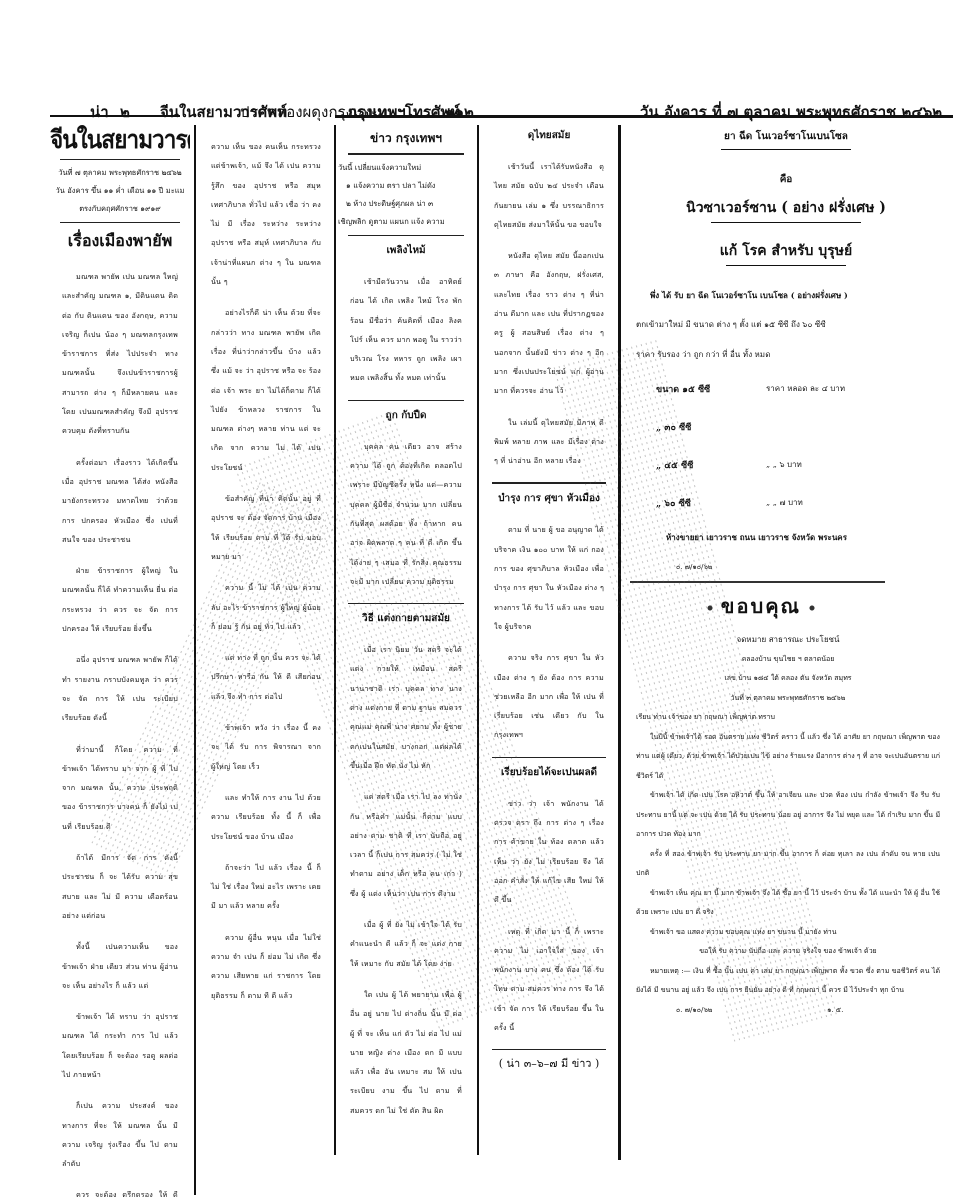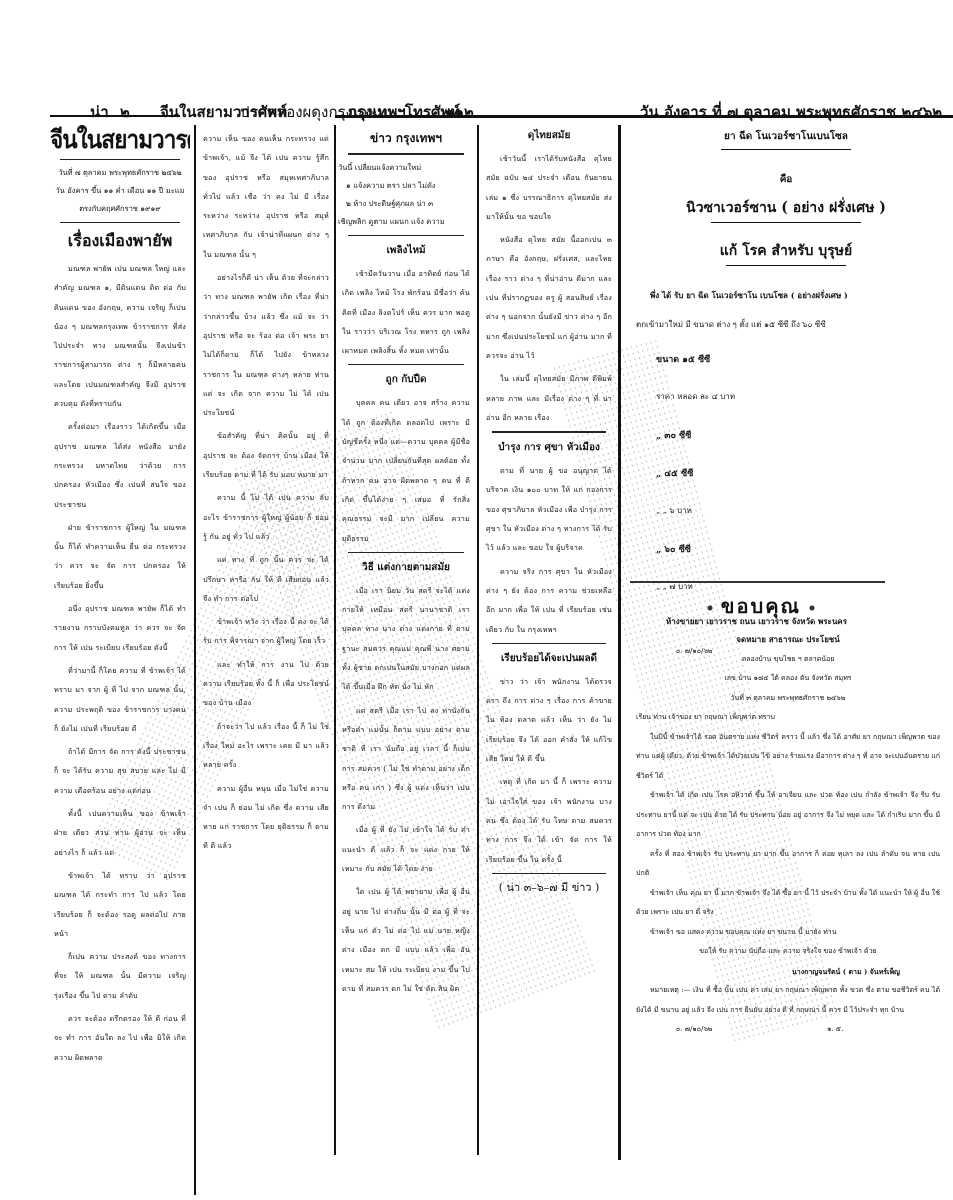--- a/index.html
+++ b/index.html
@@ -4,37 +4,37 @@
 <style>
   html, body { margin: 0; padding: 0; background: #ffffff; }
   body { width: 953px; height: 1200px; position: relative; overflow: hidden;
          font-family: "DejaVu Serif", serif; color: #111; }
   .page { position: absolute; left: 0; top: 0; width: 953px; height: 1200px; }
   .masthead { position: absolute; top: 100px; left: 50px; width: 904px; height: 14px;
               font-size: 15px; font-weight: bold; white-space: nowrap; }
   .masthead span { position: absolute; top: 0; }
   .rule-top { position: absolute; top: 115px; height: 3px; background: #111; }
   .col { position: absolute; top: 125px; overflow: hidden; font-size: 7.2px; line-height: 19.3px; }
-  .col p { margin: 4px; text-align: justify; text-indent: 14px; letter-spacing: 0.2px; }
+  .col p { margin: 12px; text-align: justify; text-indent: 14px; letter-spacing: 0.2px; }
   .col p.noind { text-indent: 0; }
   .vrule { position: absolute; width: 2px; background: #111; }
   .h-mid { font-weight: bold; text-align: center; font-size: 12px; line-height: 22px; margin: 2px 0; }
   .h-sec { font-weight: bold; text-align: center; font-size: 10px; line-height: 20px; }
   .hr { height: 1px; background: #222; margin: 4px 10px; }
   .hr.thick { height: 2px; }
   .logo { font-size: 25px; font-weight: bold; line-height: 30px; letter-spacing: -1px;
           text-align: left; transform: scaleX(0.9); transform-origin: left; white-space: nowrap; }
   .center-sm { text-align: center; font-size: 7.5px; line-height: 18px; }
   .ad { position: absolute; left: 636px; top: 125px; width: 300px; font-size: 8px; }
   .ad .t1 { font-size: 10px; font-weight: bold; text-align: center; line-height: 22px; }
   .ad .t2 { font-size: 10px; font-weight: bold; text-align: center; line-height: 30px; font-family: Liberation Serif, serif; }
   .ad .t3 { font-size: 14px; font-weight: bold; text-align: center; line-height: 26px; }
   .ad .ul { width: 130px; height: 1px; background: #111; margin: 2px auto 14px; }
   .ad .line { line-height: 30px; white-space: nowrap; }
-  .ad .price { display: flex; line-height: 38px; padding-left: 20px; flex-direction: column; }
+  .ad .price { display: flex; line-height: 38px; padding-left: 20px; }
   .ad .price .sz { width: 110px; font-weight: bold; font-size: 9px; }
   .ad .price .pr { width: 150px; font-size: 8px; }
   .ornament { position: absolute; left: 676px; top: 590px; width: 170px; height: 36px;
               border: 0; text-align: center; font-size: 20px; font-weight: bold; letter-spacing: 2px;
               color: #111; background:
               radial-gradient(circle at 20% 50%, #333 0 2px, transparent 3px),
               radial-gradient(circle at 80% 50%, #333 0 2px, transparent 3px); }
   .letter { position: absolute; left: 636px; top: 630px; width: 304px; font-size: 7px; line-height: 19.5px; }
   .letter p { margin: 0; text-align: justify; text-indent: 14px; }
   .letter .c { text-align: center; text-indent: 0; }
@@ -138,20 +138,21 @@
   <div class="ad">
     <div class="t1">ยา ฉีด โนเวอร์ซาโนเบนโซล</div>
     <div class="ul"></div>
     <div class="t2">คือ</div>
     <div class="t3">นิวซาเวอร์ซาน ( อย่าง ฝรั่งเศษ )</div>
     <div class="ul" style="width:150px"></div>
     <div class="t3">แก้ โรค สำหรับ บุรุษย์</div>
     <div class="ul" style="width:120px"></div>
     <div class="line" style="padding-left:14px;font-weight:bold">พึ่ง ได้ รับ ยา ฉีด โนเวอร์ซาโน เบนโซล ( อย่างฝรั่งเศษ )</div>
     <div class="line" style="font-weight:normal">ตกเข้ามาใหม่   มี ขนาด ต่าง ๆ ตั้ง แต่ ๑๕ ซีซี ถึง ๖๐ ซีซี</div>
+    <div class="line">ราคา รับรอง ว่า ถูก กว่า ที่ อื่น ทั้ง หมด</div>
     <div class="price">
       <span class="sz">ขนาด ๑๕ ซีซี</span>
       <span class="pr">ราคา หลอด ละ ๔ บาท</span>
     </div>
     <div class="price">
       <span class="sz">„ ๓๐ ซีซี</span>
     </div>
     <div class="price">
       <span class="sz">„ ๔๕ ซีซี</span>
       <span class="pr">„   „   ๖ บาท</span>
@@ -161,32 +162,31 @@
       <span class="pr">„   „   ๗ บาท</span>
     </div>
     <div class="line" style="padding-left:30px;font-weight:bold">ห้างขายยา เยาวราช ถนน เยาวราช จังหวัด พระนคร</div>
     <div class="line" style="padding-left:40px;font-size:7px">๐. ๗/๑๐/๖๒</div>
   </div>
   <div style="position:absolute;left:630px;top:581px;width:255px;height:2px;background:#333"></div>
 
   <div class="ornament">ขอบคุณ</div>
 
   <div class="letter">
-    <p class="c" style="font-weight:bold;font-size:8px">จดหมาย สาธารณะ ประโยชน์</p>
+    <p class="c" style="font-weight:normal;font-size:8px">จดหมาย สาธารณะ ประโยชน์</p>
     <p class="c">คลองบ้าน ขุนไชย ฯ ตลาดน้อย</p>
     <p class="c">เลข บ้าน ๑๘๔   ใต้ คลอง ตัน   จังหวัด สมุทร</p>
     <p class="c">วันที่ ๓ ตุลาคม พระพุทธศักราช ๒๔๖๒</p>
     <p style="text-indent:0">เรียน ท่าน เจ้าของ ยา กฤษณา เพ็ญพาต   ทราบ</p>
     <p>ในปีนี้ ข้าพเจ้าได้ รอด อันตราย แห่ง ชีวิตร์ คราว นี้ แล้ว ซึ่ง ได้ อาศัย ยา กฤษณา เพ็ญพาต ของ ท่าน แต่ผู้ เดียว, ด้วย ข้าพเจ้า ได้ป่วยเปน ไข้ อย่าง ร้ายแรง มีอาการ ต่าง ๆ ที่ อาจ จะเปนอันตราย แก่ ชีวิตร์ ได้</p>
     <p>ข้าพเจ้า ได้ เกิด เปน โรค อหิวาต์ ขึ้น ให้ อาเจียน และ ปวด ท้อง เปน กำลัง ข้าพเจ้า จึง รีบ รับ ประทาน ยานี้ แต่ จะ เปน ด้วย ได้ รับ ประทาน น้อย อยู่ อาการ จึง ไม่ หยุด และ ได้ กำเริบ มาก ขึ้น มี อาการ ปวด ท้อง มาก</p>
     <p>ครั้ง ที่ สอง ข้าพเจ้า รับ ประทาน ยา มาก ขึ้น อาการ ก็ ค่อย ทุเลา ลง เปน ลำดับ จน หาย เปน ปกติ</p>
     <p>ข้าพเจ้า เห็น คุณ ยา นี้ มาก ข้าพเจ้า จึง ได้ ซื้อ ยา นี้ ไว้ ประจำ บ้าน ทั้ง ได้ แนะนำ ให้ ผู้ อื่น ใช้ ด้วย เพราะ เปน ยา ดี จริง</p>
     <p>ข้าพเจ้า ขอ แสดง ความ ขอบคุณ แห่ง ยา ขนาน นี้ มายัง ท่าน</p>
     <p class="c">ขอให้ รับ ความ นับถือ และ ความ จริงใจ ของ ข้าพเจ้า ด้วย</p>
-    <p class="r" style="font-weight:bold">นางกาญจนรัตน์ ( ตาม ) จันทร์เพ็ญ</p>
     <p>หมายเหตุ :— เงิน ที่ ซื้อ นั้น เปน ค่า เล่ม ยา กฤษณา เพ็ญพาต ทั้ง ขวด ซึ่ง ตาม ขอชีวิตร์ คน ได้ ยังได้ มี ขนาน อยู่ แล้ว จึง เปน การ ยืนยัน อย่าง ดี ที่ กฤษณา นี้ ควร มี ไว้ประจำ ทุก บ้าน</p>
     <p style="text-indent:40px">
       <span>๐. ๗/๑๐/๖๒</span>
       <span style="display:inline-block;width:110px"></span>
       <span>๑. ๕.</span>
     </p>
   </div>
 
   <div class="noise" style="left:330px;top:420px;width:170px;height:600px;transform:rotate(-20deg)"></div>
   <div class="noise" style="left:640px;top:340px;width:110px;height:700px;transform:rotate(-15deg)"></div>

